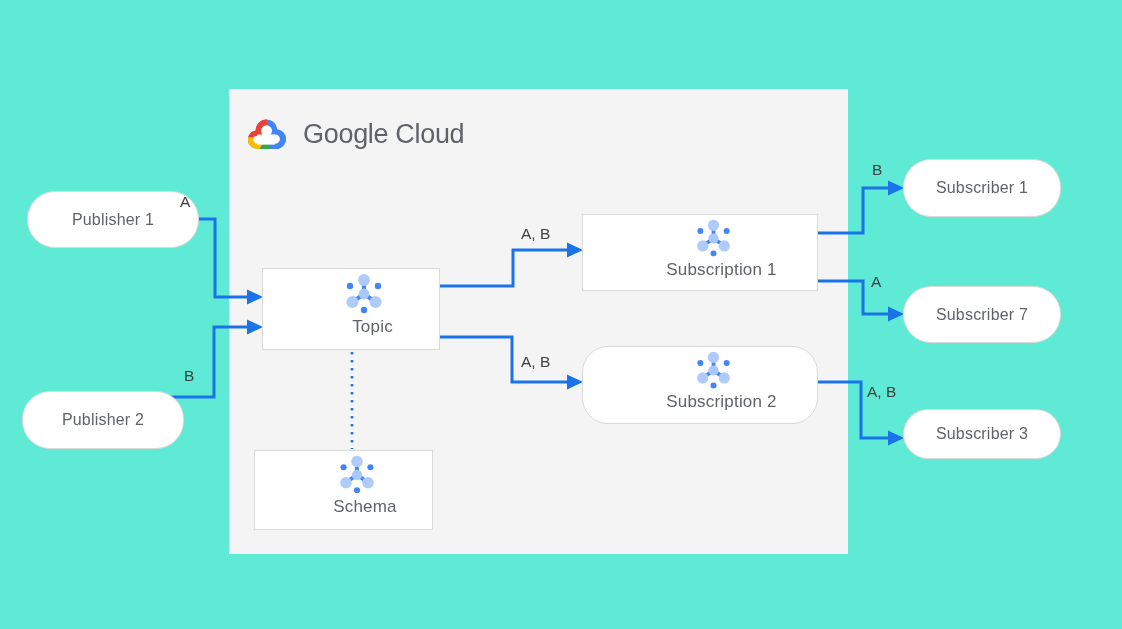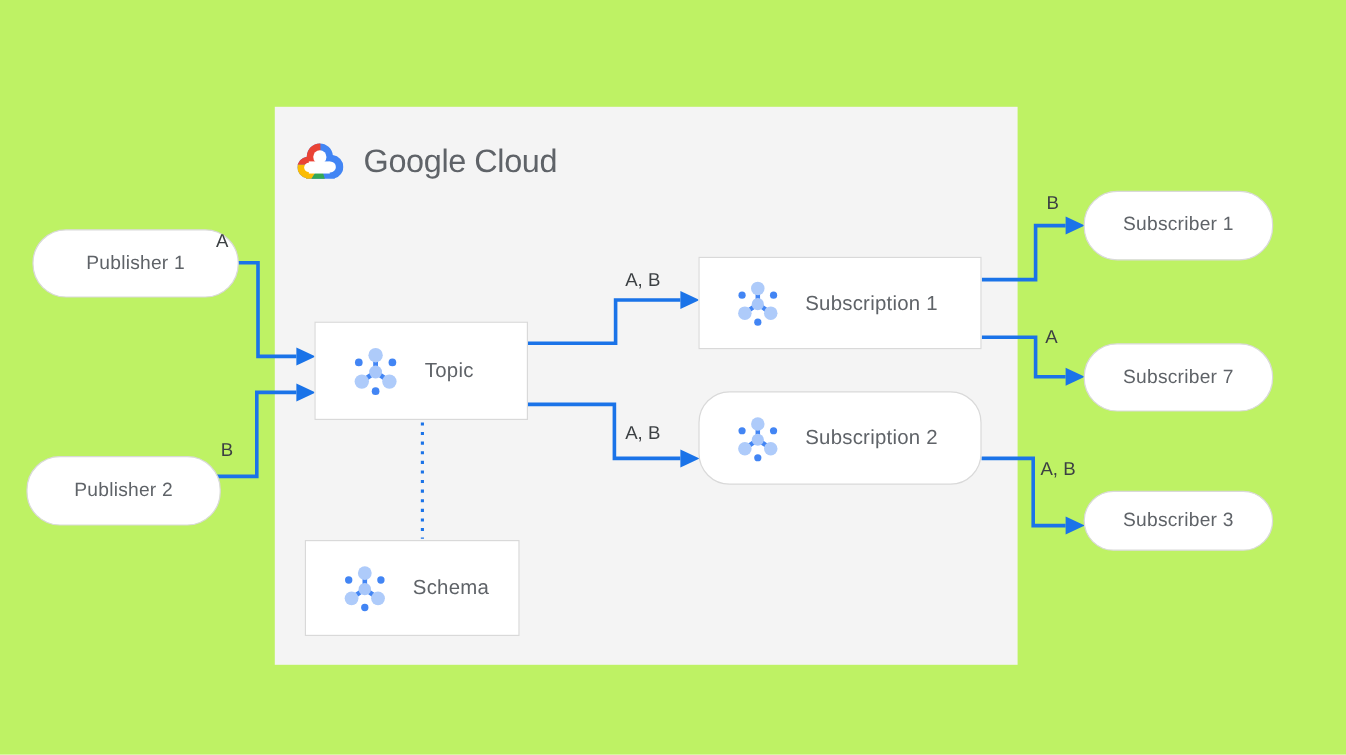--- a/index.html
+++ b/index.html
@@ -12,42 +12,42 @@
     --icon-mid-blue:#a8c7fa;
     --icon-dark-blue:#4285f4;
     --logo-red:#ea4335;
     --logo-yellow:#fbbc04;
     --logo-green:#34a853;
     --logo-blue:#4285f4;
     --logo-text:#5f6368;
   }
   html,body{margin:0;padding:0;background:#fff;}
   .canvas{
-    position:relative;width:1122px;height:629px;background:#bef264;
+    position:relative;width:1122px;height:629px;background:#5eead4;
     font-family:"Liberation Sans",sans-serif;overflow:hidden;
   }
   .panel{position:absolute;left:229px;top:89px;width:619px;height:465px;background:var(--panel-gray);}
   .logo{position:absolute;left:244px;top:114px;height:40px;display:flex;align-items:center;gap:13px;}
   .logo-text{font-size:27px;color:var(--logo-text);letter-spacing:-0.3px;white-space:nowrap;}
   .logo-text .w1{font-weight:500;margin-right:7px;}
   .logo-text .w2{font-weight:400;}
   .node{
     position:absolute;background:#fff;border:1px solid var(--box-border);
     display:flex;align-items:center;color:var(--box-text);font-size:16px;letter-spacing:0.2px;
     box-sizing:border-box;white-space:nowrap;
   }
   .node.center{justify-content:center;border-radius:28px;}
-  .node.iconed{justify-content:flex-start;padding-left:26px;font-size:17px;}
+  .node.iconed{justify-content:flex-start;padding-left:26px;font-size:17px;flex-direction:column;}
   .node.iconed .nlabel{margin-left:17px;}
   #n-pub1{left:27px;top:191px;width:172px;height:57px;}
-  #n-pub2{left:22px;top:380px;width:162px;height:58px;}
+  #n-pub2{left:22px;top:391px;width:162px;height:58px;}
   #n-topic{left:262px;top:268px;width:178px;height:82px;}
   #n-schema{left:254px;top:450px;width:179px;height:80px;}
   #n-sub1{left:582px;top:214px;width:236px;height:77px;}
-  #n-sub2{left:582px;top:326px;width:236px;height:78px;border-radius:26px;}
+  #n-sub2{left:582px;top:346px;width:236px;height:78px;border-radius:26px;}
   #n-subscriber1{left:903px;top:159px;width:158px;height:58px;}
   #n-subscriber2{left:903px;top:286px;width:158px;height:57px;}
   #n-subscriber3{left:903px;top:409px;width:158px;height:50px;}
   .edges{position:absolute;left:0;top:0;pointer-events:none;}
   .edge-line{stroke:var(--arrow-blue);stroke-width:3;fill:none;}
   .edge-head{fill:var(--arrow-blue);}
   .dotted{stroke:var(--arrow-blue);stroke-width:2.6;stroke-dasharray:2.6 5.4;}
   .edge-label{position:absolute;font-size:15.5px;color:var(--edge-label-text);white-space:nowrap;}
   #el-1{left:180px;top:193px;}
   #el-2{left:184px;top:367px;}

